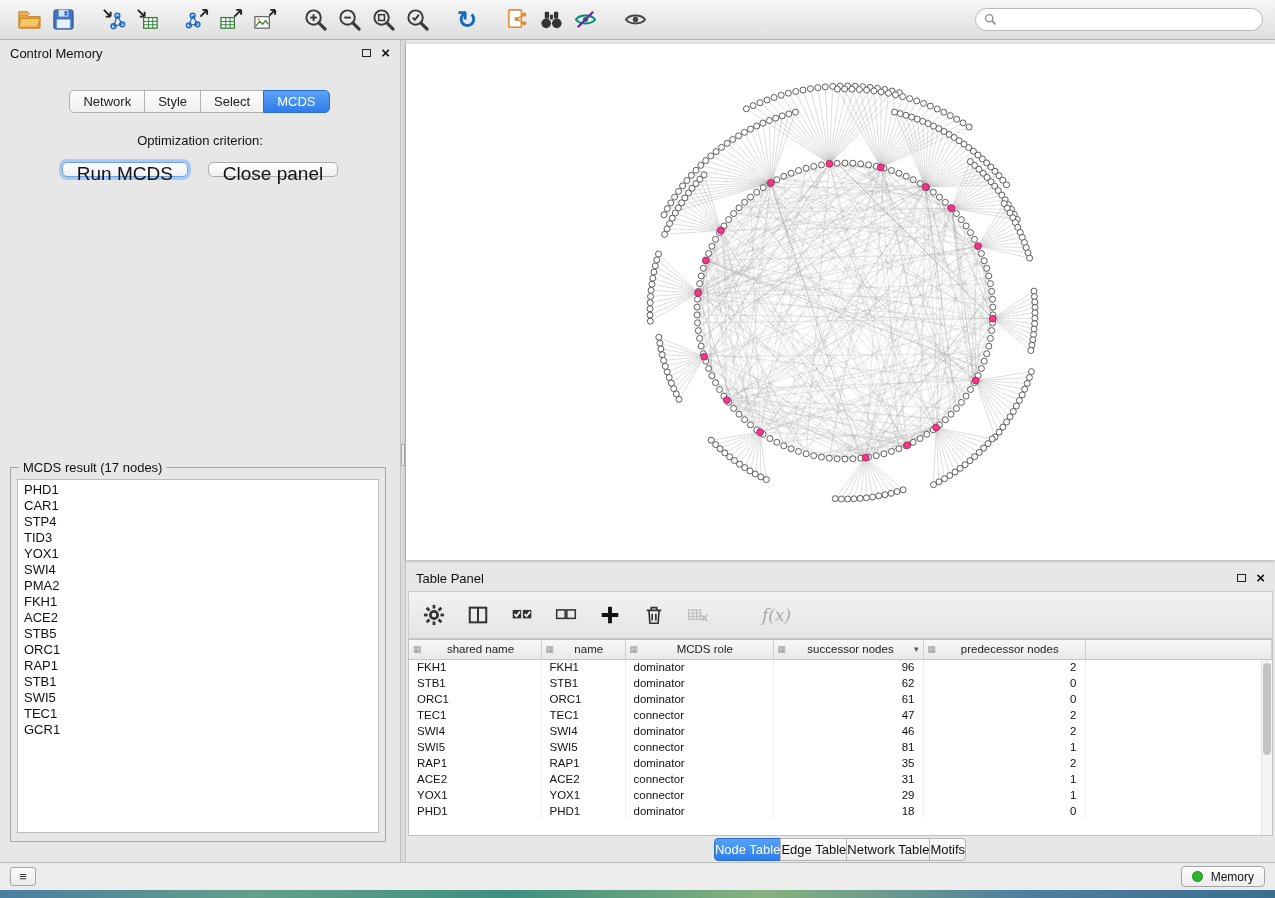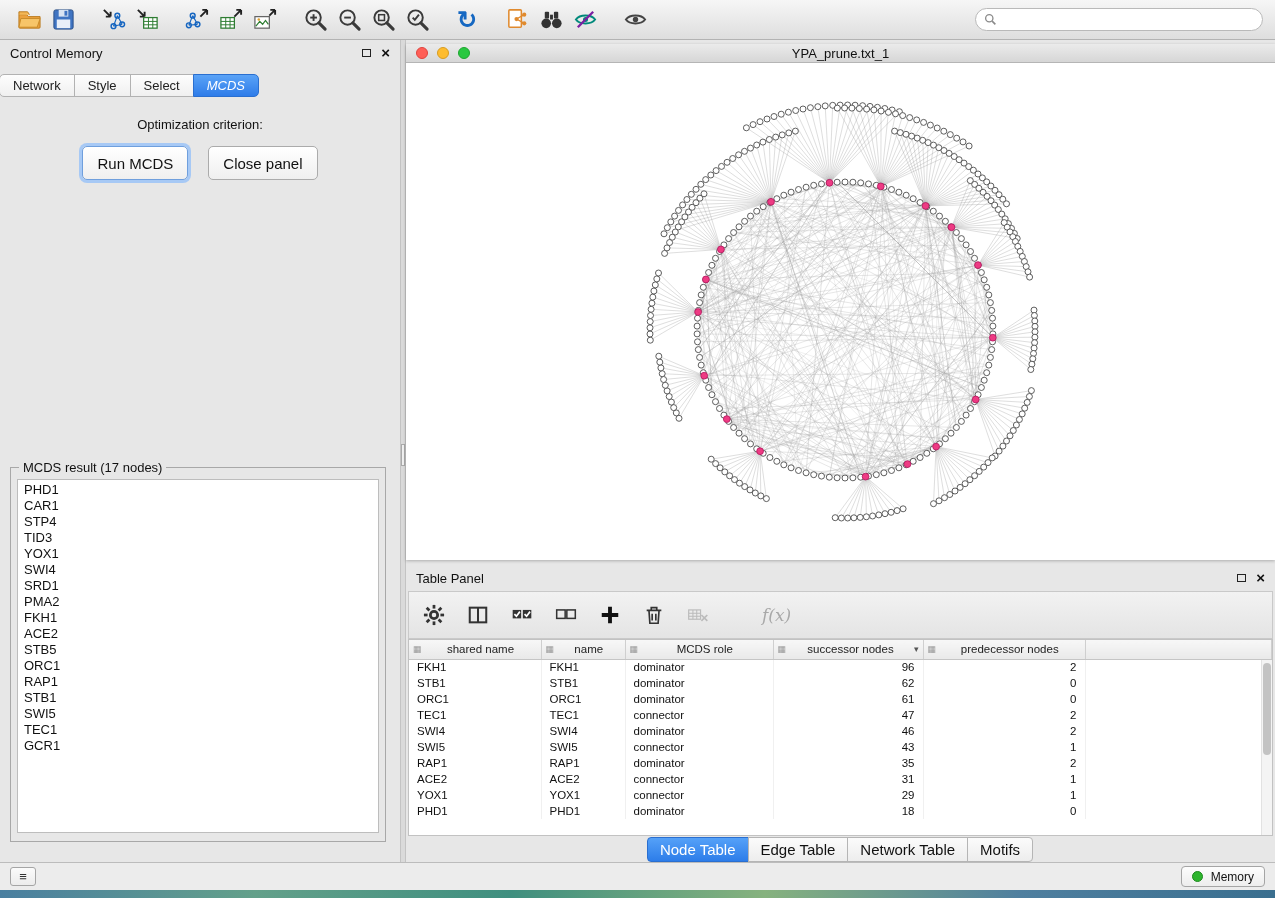--- a/index.html
+++ b/index.html
@@ -28,37 +28,37 @@
             border-right:1px solid #c3c3c3; position:relative; }
   .vsplit .grip { position:absolute; top:404px; left:0; width:4px; height:22px;
                   background:#f0f0f0; border:1px solid #aaa; }
   .right { flex:1; background:#e7e7e7; position:relative; }
 
   
   .panel-header { height:26px; display:flex; align-items:center; padding:0 10px; font-size:13px; color:#111; }
   .ph-icons { margin-left:auto; display:flex; align-items:center; gap:10px; }
   .float-box { width:9px; height:8px; border:1.5px solid #222; display:inline-block; }
   .close-x { font-size:15px; font-weight:bold; color:#111; line-height:12px; }
-  .ctabs { display:flex; margin-top:8px; }
+  .ctabs { display:flex; justify-content:center; margin-top:24px; }
   .ctab { font-size:13px; padding:3px 13px; background:linear-gradient(#fdfdfd,#f0f0f0);
           border:1px solid #b2b2b2; margin-left:-1px; color:#222; cursor:default; }
   .ctab:first-child { border-radius:5px 0 0 5px; }
-  .ctab:last-child  { border-radius:0 5px 5px 0;font-style:italic; }
+  .ctab:last-child  { border-radius:0 5px 5px 0; }
   .ctab.active { background:linear-gradient(#5aa3f7,#2e7ce9); color:#fff; border-color:#2a6fd0; }
   .opt-label { text-align:center; font-size:13px; margin-top:20px; color:#111; }
   .dropdown { width:312px; height:24px; margin:9px auto 0; background:#fff; border:1px solid #b6b6b6;
               border-radius:5px; display:flex; align-items:center; overflow:hidden; }
   .dd-text { flex:1; font-size:13px; padding-left:10px; color:#111; white-space:nowrap; }
   .dd-stepper { width:19px; height:24px; background:linear-gradient(#78b3f8,#2a79e5);
                 display:flex; flex-direction:column; align-items:center; justify-content:center; gap:2px;
                 border-left:1px solid #9bb9dd; }
   .dd-stepper .up   { width:0; height:0; border-left:4px solid transparent; border-right:4px solid transparent; border-bottom:4px solid #fff; }
   .dd-stepper .down { width:0; height:0; border-left:4px solid transparent; border-right:4px solid transparent; border-top:4px solid #fff; }
   .btn-row { display:flex; justify-content:center; gap:20px; margin-top:14px; }
-  .pbtn { font-size:15px; height:34px; padding:0 14px; background:linear-gradient(#ffffff,#efefef);
+  .pbtn { font-size:19px; height:15px; padding:0 14px; background:linear-gradient(#ffffff,#efefef);
           border:1px solid #ababab; border-radius:5px; color:#111;
           font-family:"Liberation Sans", sans-serif; cursor:default; }
   .pbtn.focus { box-shadow:0 0 0 3px #a7c9f5; border-color:#6f9fdd; }
   .result-box { position:absolute; left:10px; right:14px; top:420px; bottom:20px;
                 border:1px solid #a8a8a8; background:#e7e7e7; }
   .result-box legend { font-size:13px; padding:0 4px; margin-left:8px; color:#111; }
   .result-list { position:absolute; left:6px; right:6px; top:4px; bottom:8px; background:#fff;
                  border:1px solid #bdbdbd; overflow:hidden; padding:2px 0 0 6px; }
   .mcds-item { font-size:13px; line-height:16px; color:#111; }
 
@@ -91,21 +91,21 @@
   .hicon { color:#9a9a9a; font-size:9px; margin-right:3px; }
   .hlabel { flex:1; text-align:center; }
   .harrow { color:#555; font-size:9px; margin-left:2px; }
   .ntable td { height:16px; font-size:11.5px; color:#111; padding:0 8px; border-right:1px solid #f0f0f0;
                white-space:nowrap; overflow:hidden; }
   .ntable td.num { text-align:right; }
   .vscroll { position:absolute; top:20px; bottom:0; right:0; width:11px; background:#f4f4f4;
              border-left:1px solid #e2e2e2; }
   .vscroll .handle { position:absolute; top:3px; left:1px; width:8px; height:92px; background:#c3c3c3; border-radius:4px; }
   .bottom-tabs { height:26px; display:flex; align-items:center; justify-content:center; }
-  .btab { font-size:15px; padding:3px 12px; background:linear-gradient(#fbfbfb,#ededed);
+  .btab { font-size:13px; padding:3px 0; background:linear-gradient(#fbfbfb,#ededed);
           border:1px solid #b5b5b5; margin-left:-1px; color:#111; cursor:default;text-align:center; }
   .btab:first-child { border-radius:4px 0 0 4px; }
   .btab:last-child  { border-radius:0 4px 4px 0; }
   .btab.active { background:linear-gradient(#55a1f8,#2d7de9); color:#fff; border-color:#2a6fd0; }
 
   
   .statusbar { position:absolute; left:0; right:0; bottom:8px; height:28px; background:#ececec;
                border-top:1px solid #bcbcbc; display:flex; align-items:center; padding:0 10px; }
   .list-btn { width:26px; height:19px; border:1px solid #a5a5a5; border-radius:3px;
               background:linear-gradient(#fbfbfb,#ececec); display:flex; align-items:center;
@@ -279,21 +279,20 @@
       </div>
       <fieldset class="result-box">
         <legend>MCDS result (17 nodes)</legend>
         <div class="result-list" id="mcds-list">
             <div class="mcds-item">PHD1</div>
             <div class="mcds-item">CAR1</div>
             <div class="mcds-item">STP4</div>
             <div class="mcds-item">TID3</div>
             <div class="mcds-item">YOX1</div>
             <div class="mcds-item">SWI4</div>
-            <div class="mcds-item">SRD1</div>
             <div class="mcds-item">PMA2</div>
             <div class="mcds-item">FKH1</div>
             <div class="mcds-item">ACE2</div>
             <div class="mcds-item">STB5</div>
             <div class="mcds-item">ORC1</div>
             <div class="mcds-item">RAP1</div>
             <div class="mcds-item">STB1</div>
             <div class="mcds-item">SWI5</div>
             <div class="mcds-item">TEC1</div>
             <div class="mcds-item">GCR1</div>
@@ -301,26 +300,20 @@
       </fieldset>
     </div>
 
     <div class="vsplit">
         <div class="grip"></div>
       </div>
 
     <div class="right">
 
       <div class="net-window">
-        <div class="net-titlebar">
-          <span class="tl red"></span>
-          <span class="tl yellow"></span>
-          <span class="tl green"></span>
-          <span class="net-title">YPA_prune.txt_1</span>
-        </div>
         <svg class="net-canvas" id="network-svg" viewBox="0 0 869 497" preserveAspectRatio="none">
             <line x1="365.0" y1="138.8" x2="309.5" y2="195.3" stroke="#9b9b9b" stroke-width="0.6" opacity="0.4"></line>
             <line x1="365.0" y1="138.8" x2="500.2" y2="401.8" stroke="#9b9b9b" stroke-width="0.6" opacity="0.4"></line>
             <line x1="365.0" y1="138.8" x2="338.6" y2="375.7" stroke="#9b9b9b" stroke-width="0.6" opacity="0.4"></line>
             <line x1="365.0" y1="138.8" x2="533.5" y2="153.1" stroke="#9b9b9b" stroke-width="0.6" opacity="0.4"></line>
             <line x1="365.0" y1="138.8" x2="446.9" y2="414.8" stroke="#9b9b9b" stroke-width="0.6" opacity="0.4"></line>
             <line x1="365.0" y1="138.8" x2="454.7" y2="414.2" stroke="#9b9b9b" stroke-width="0.6" opacity="0.4"></line>
             <line x1="365.0" y1="138.8" x2="423.3" y2="119.8" stroke="#9b9b9b" stroke-width="0.6" opacity="0.4"></line>
             <line x1="365.0" y1="138.8" x2="477.9" y2="409.8" stroke="#9b9b9b" stroke-width="0.6" opacity="0.4"></line>
             <line x1="365.0" y1="138.8" x2="454.7" y2="414.2" stroke="#9b9b9b" stroke-width="0.6" opacity="0.4"></line>
@@ -1401,21 +1394,21 @@
                   <td class="txt">SWI4</td>
                   <td class="txt">dominator</td>
                   <td class="num">46</td>
                   <td class="num">2</td>
                   <td></td>
                 </tr>
                 <tr>
                   <td class="txt">SWI5</td>
                   <td class="txt">SWI5</td>
                   <td class="txt">connector</td>
-                  <td class="num">43</td>
+                  <td class="num">81</td>
                   <td class="num">1</td>
                   <td></td>
                 </tr>
                 <tr>
                   <td class="txt">RAP1</td>
                   <td class="txt">RAP1</td>
                   <td class="txt">dominator</td>
                   <td class="num">35</td>
                   <td class="num">2</td>
                   <td></td>

